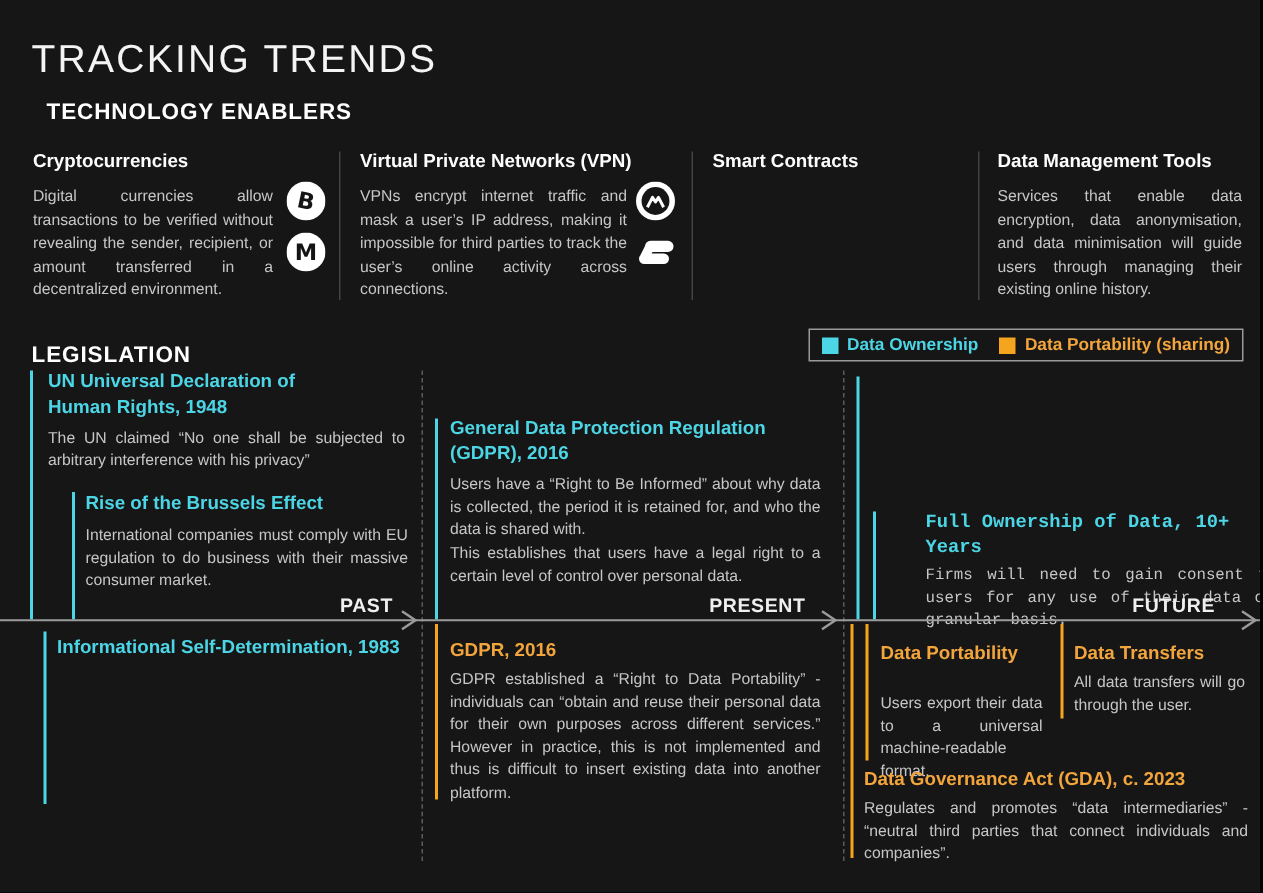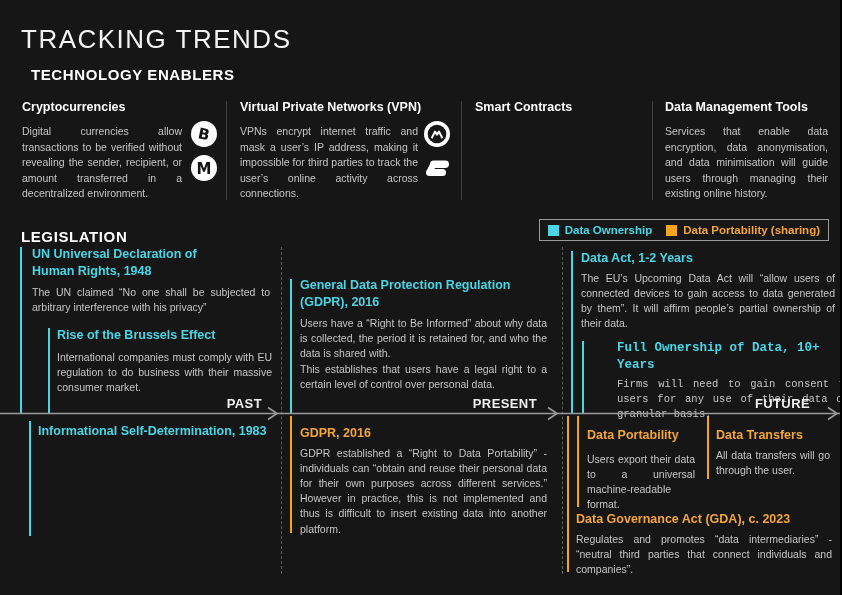--- a/index.html
+++ b/index.html
@@ -157,30 +157,26 @@
   <div class="event cyan" style="left:300px; top:277px; width:247px;">
     <div class="event-title" style="width:242px;">General Data Protection Regulation (GDPR), 2016</div>
     <p class="event-body">Users have a “Right to Be Informed” about why data is collected, the period it is retained for, and who the data is shared with.</p>
     <p class="event-body">This establishes that users have a legal right to a certain level of control over personal data.</p>
   </div>
   <div class="event orange" style="left:300px; top:425px; width:247px;">
     <div class="event-title" style="margin-bottom:4px;">GDPR, 2016</div>
     <p class="event-body">GDPR established a “Right to Data Portability” - individuals can “obtain and reuse their personal data for their own purposes across different services.” However in practice, this is not implemented and thus is difficult to insert existing data into another platform.</p>
   </div>
 
-  <div class="event cyan" style="left:581px; top:250px; width:254px;">
-    <div class="event-title" style="margin-bottom:4px;">Data Act, 1-2 Years</div>
-    <p class="event-body">The EU’s Upcoming Data Act will “allow users of connected devices to gain access to data generated by them”. It will affirm people’s partial ownership of their data.</p>
-  </div>
   <div class="event cyan" style="left:617px; top:340px; width:247px;font-family:Liberation Mono, monospace;">
     <div class="event-title" style="margin-bottom:4px;">Full Ownership of Data, 10+ Years</div>
     <p class="event-body">Firms will need to gain consent from users for any use of their data on a granular basis.</p>
   </div>
   <div class="event orange" style="left:587px; top:427px; width:108px;">
-    <div class="event-title" style="margin-bottom:8px;">Data Portability</div>
+    <div class="event-title" style="margin-bottom:18px;">Data Portability</div>
     <p class="event-body">Users export their data to a universal machine-readable format.</p>
   </div>
   <div class="event orange" style="left:716px; top:427px; width:114px;">
     <div class="event-title" style="margin-bottom:4px;">Data Transfers</div>
     <p class="event-body">All data transfers will go through the user.</p>
   </div>
   <div class="event orange" style="left:576px; top:511px; width:256px;">
     <div class="event-title" style="margin-bottom:4px;">Data Governance Act (GDA), c. 2023</div>
     <p class="event-body">Regulates and promotes “data intermediaries” - “neutral third parties that connect individuals and companies”.</p>
   </div>

